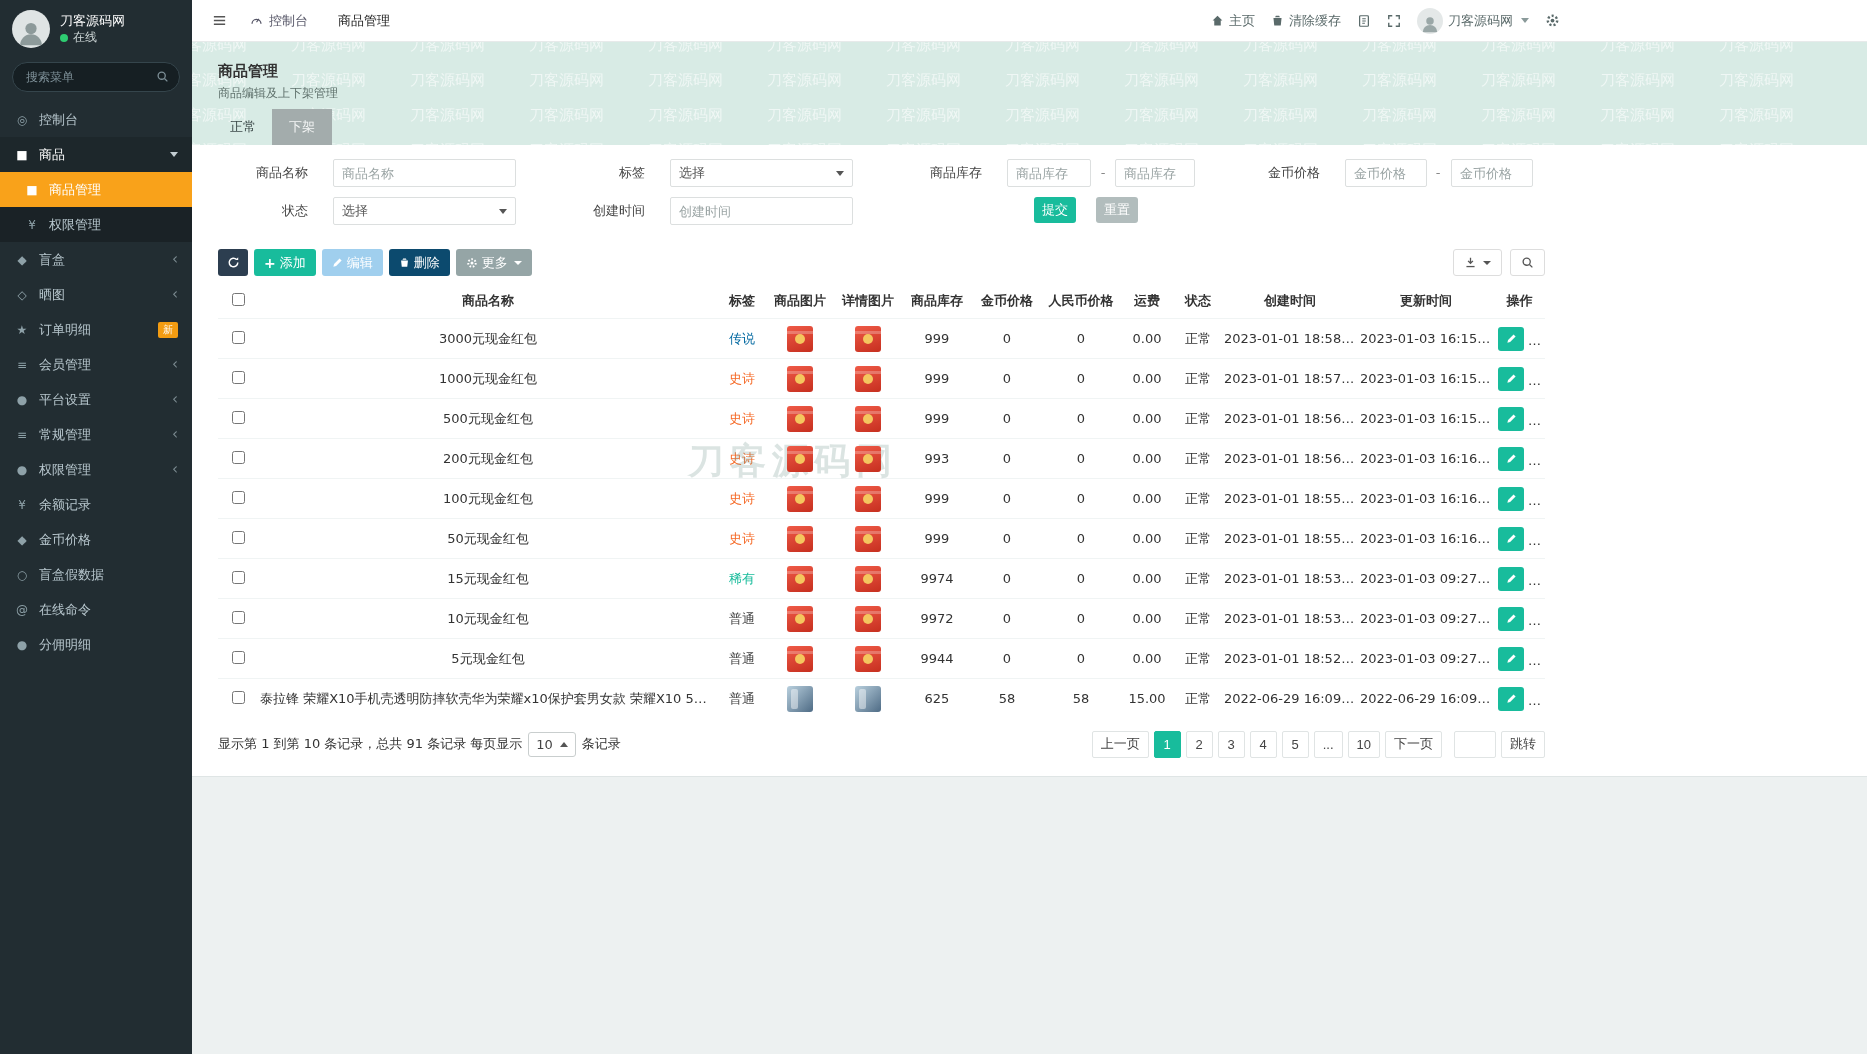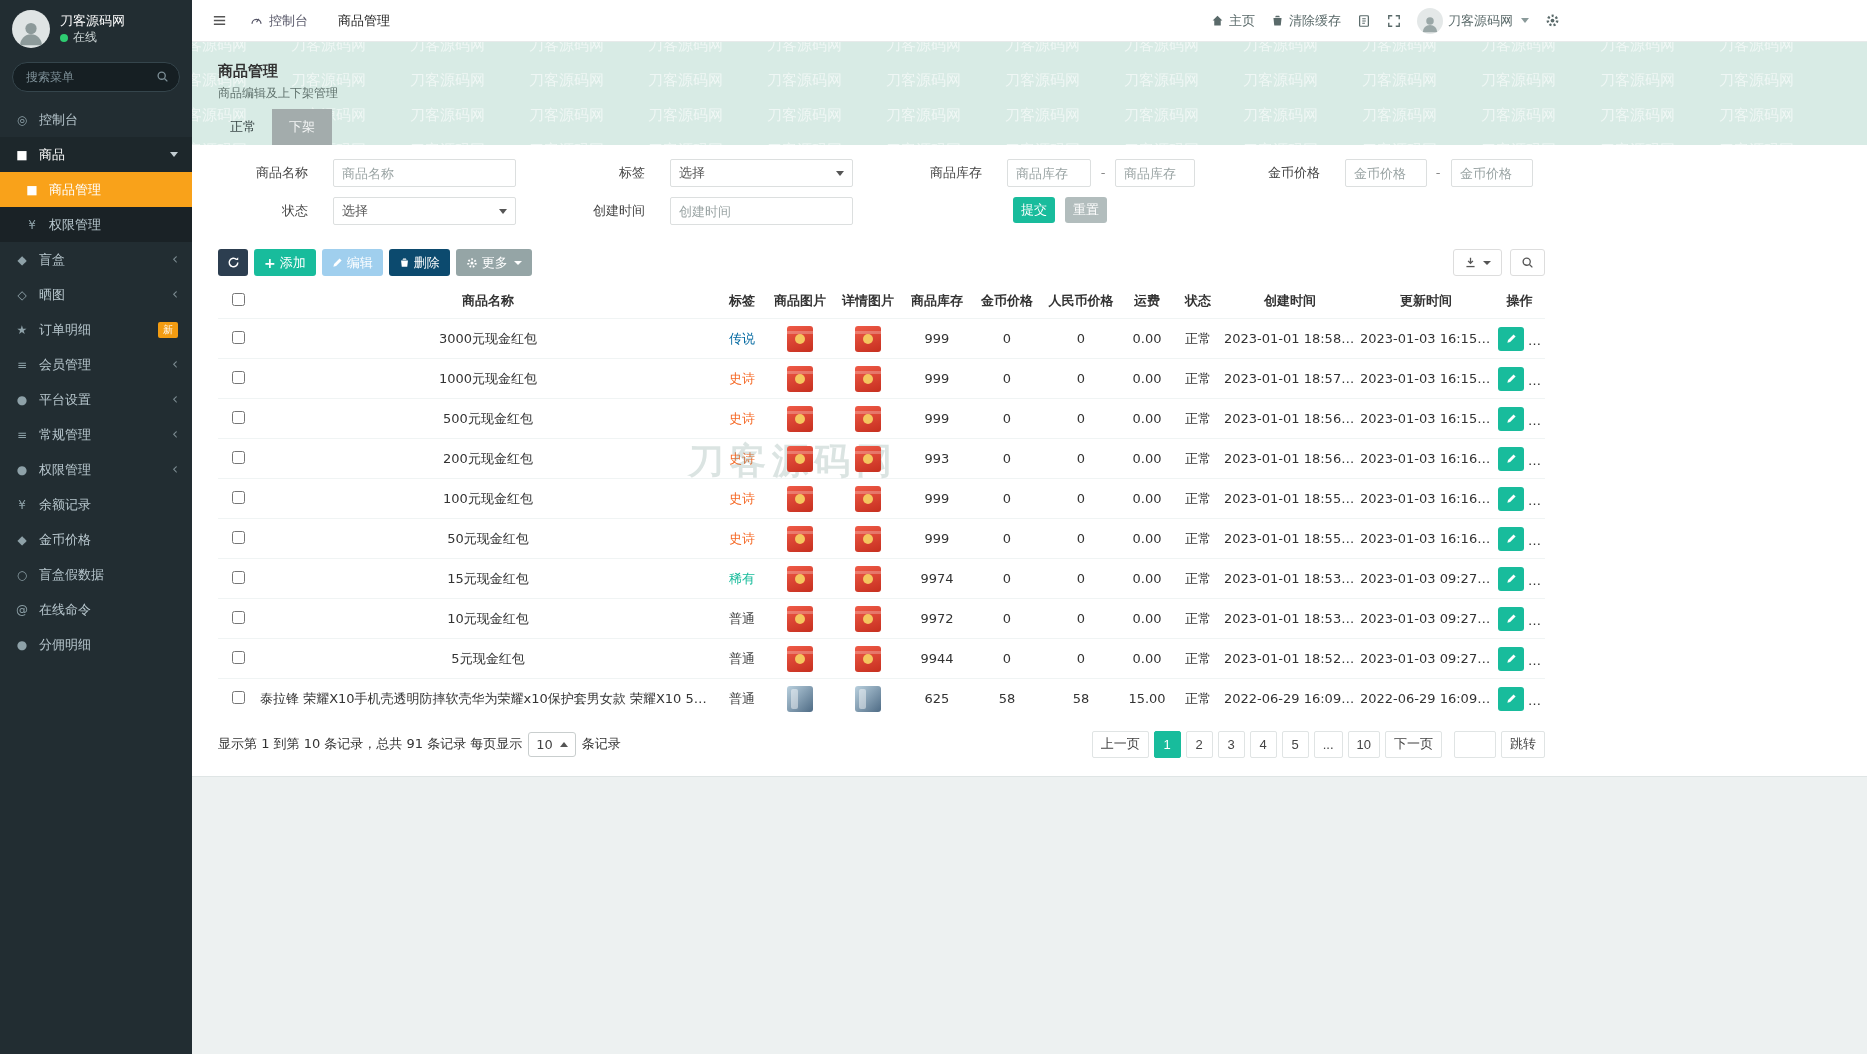--- a/index.html
+++ b/index.html
@@ -375,22 +375,22 @@
           <div class="frow r2">
             <span class="flabel" style="left:0;width:90px">状态</span>
             <span class="fctl sel" style="left:115px;width:183px">
                 <span>选择</span>
                 <span class="caret"></span>
               </span>
 
             <span class="flabel" style="left:307px;width:120px">创建时间</span>
             <span class="fctl" style="left:452px;width:183px"><input class="txt" placeholder="创建时间" style=""></span>
 
-            <span class="fctl" style="left:795px"><button class="btn submit">提交</button></span>
-            <span class="fctl" style="left:847px"><button class="btn reset">重置</button></span>
+            <span class="fctl" style="left:816px"><button class="btn submit">提交</button></span>
+            <span class="fctl" style="left:878px"><button class="btn reset">重置</button></span>
           </div>
         </div>
 
         <div class="toolbar">
           <button class="btn refresh">
             <svg width="13" height="13" viewBox="0 0 16 16">
                 <path d="M13.3 8a5.3 5.3 0 1 1-1.5-3.7" fill="none" stroke="currentColor" stroke-width="1.8"></path>
                 <path d="M13.8 1.4v3.4h-3.4z" fill="currentColor"></path>
               </svg>
           </button>

